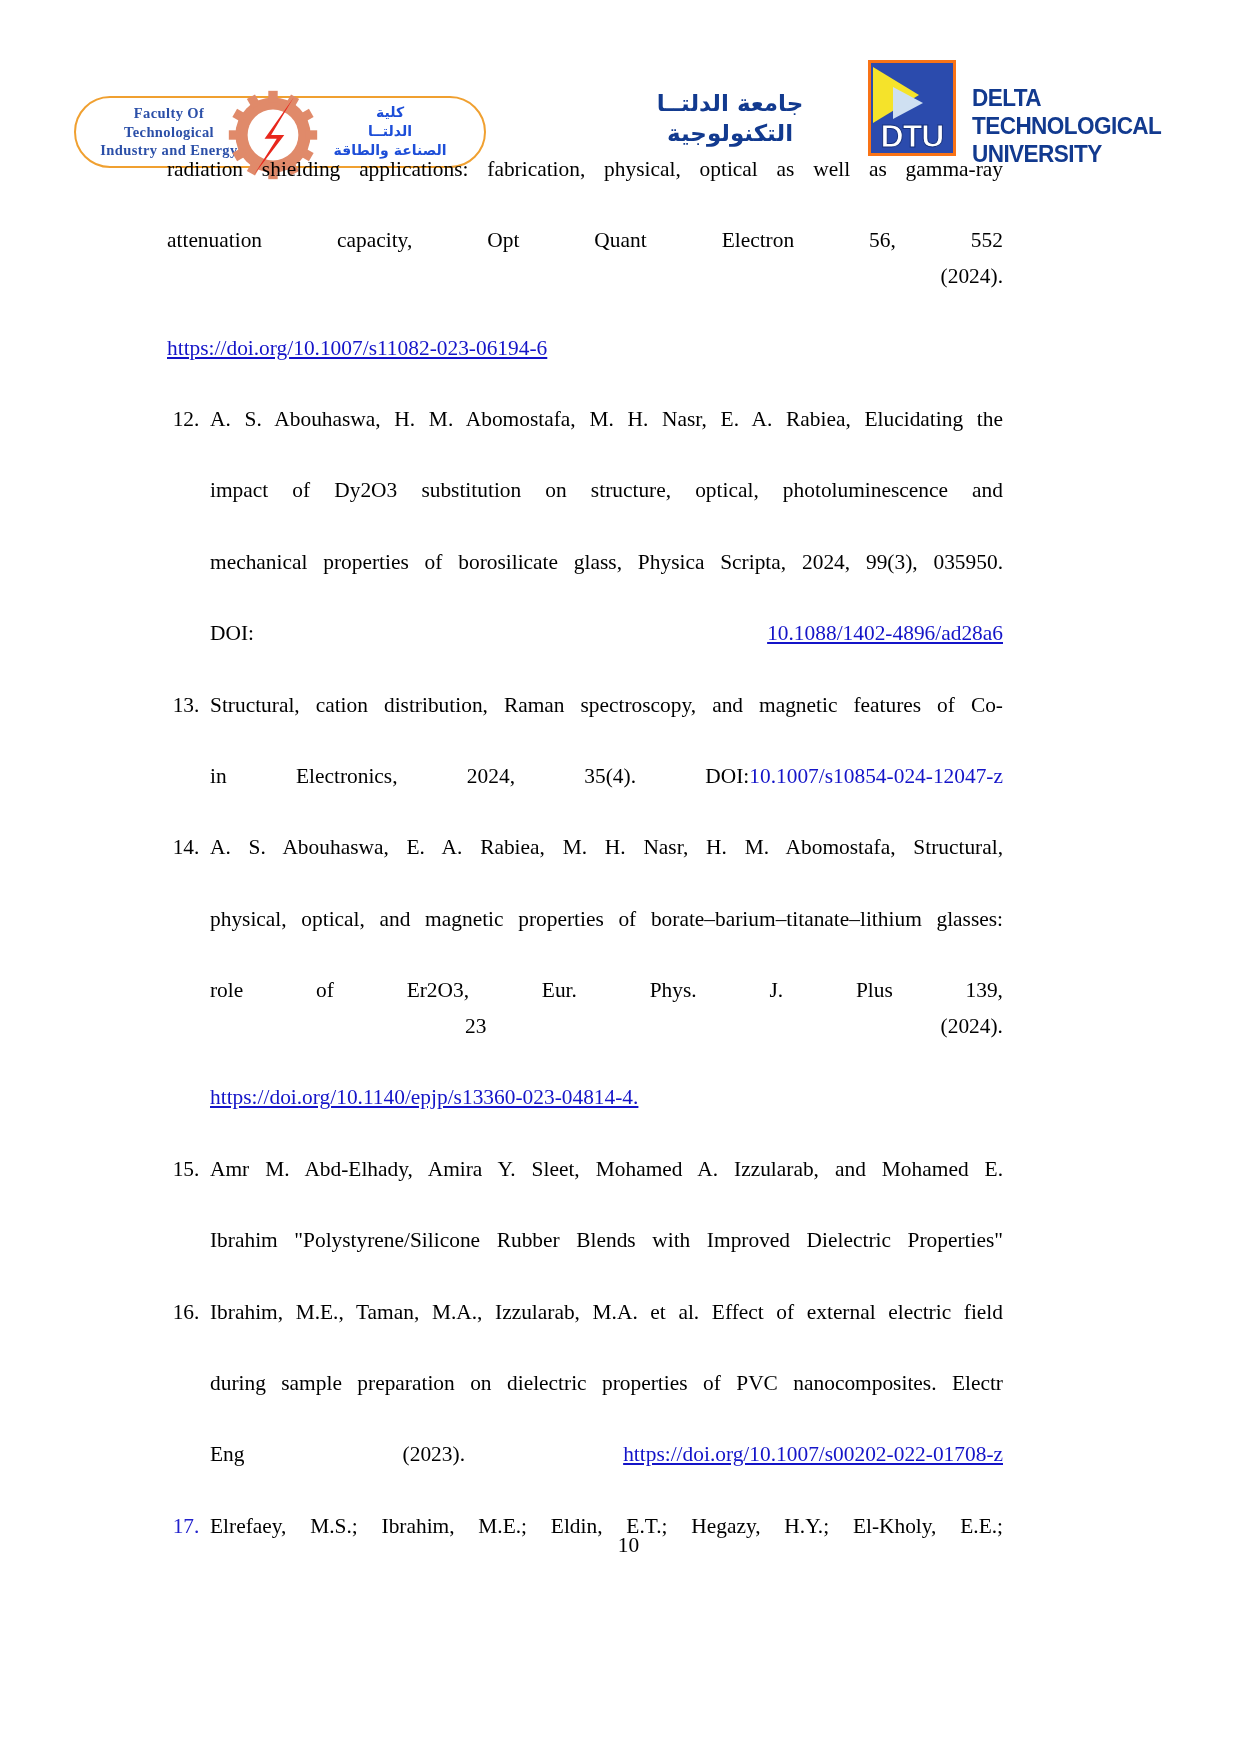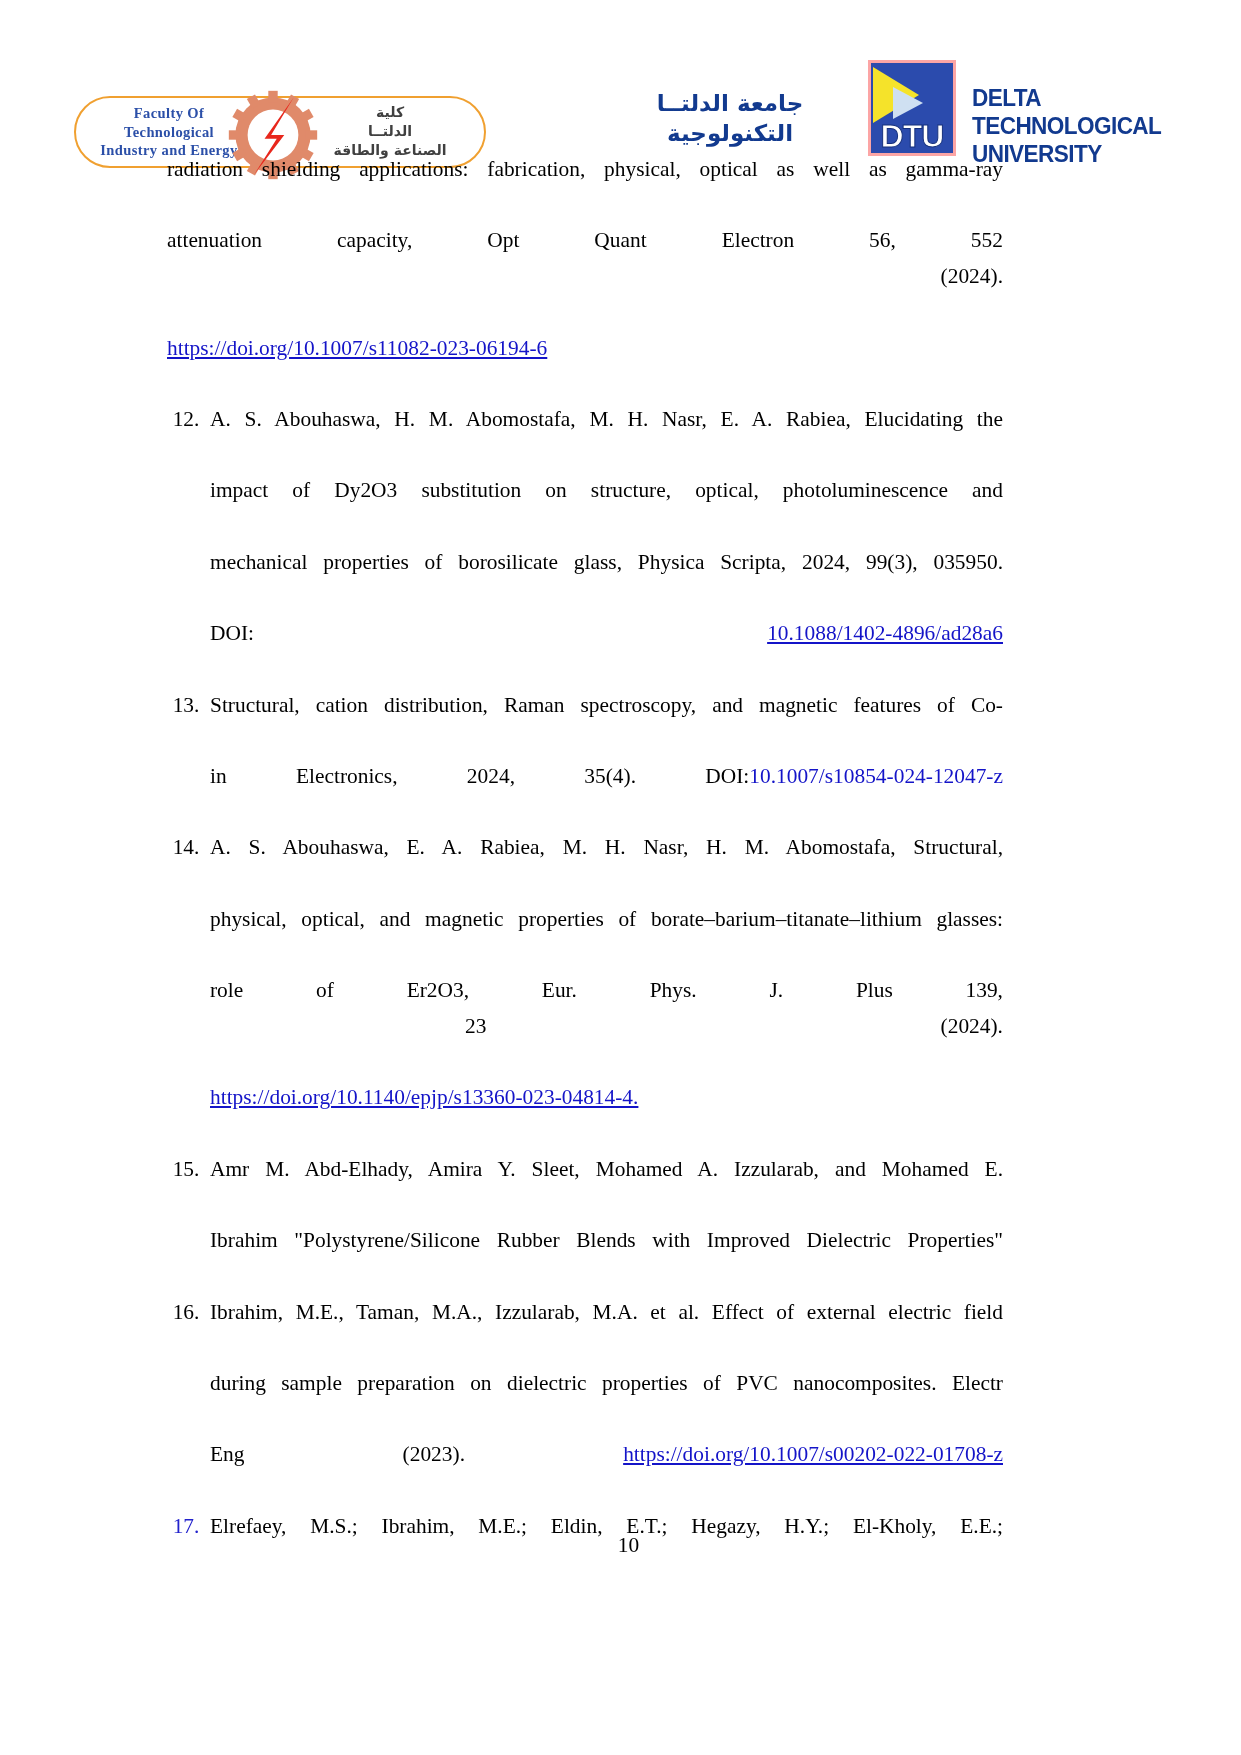--- a/index.html
+++ b/index.html
@@ -65,21 +65,21 @@
     line-height: 18.5px;
     letter-spacing: 0.4px;
   }
   .fac-ar {
     position: absolute;
     right: 8px;
     top: 7px;
     width: 176px;
     text-align: center;
     direction: rtl;
-    color: #404040;
+    color: #1d4ed8;
     font-family: "DejaVu Sans", sans-serif;
     font-weight: bold;
     font-size: 14px;
     line-height: 19px;
   }
   .fac-gear {
     position: absolute;
     left: 152px;
     top: -8px;
     width: 94px;
@@ -107,21 +107,21 @@
     font-size: 23px;
     line-height: 30px;
     letter-spacing: -0.5px;
   }
   .uni-mark {
     position: absolute;
     left: 258px;
     top: 10px;
     width: 88px;
     height: 96px;
-    border: 3px solid #fca5a5;
+    border: 3px solid #f97316;
     background: #2b4bad;
     box-sizing: border-box;
     overflow: hidden;
   }
   .uni-mark .yellow {
     position: absolute;
     left: 2px;
     top: 4px;
     width: 0;
     height: 0;

